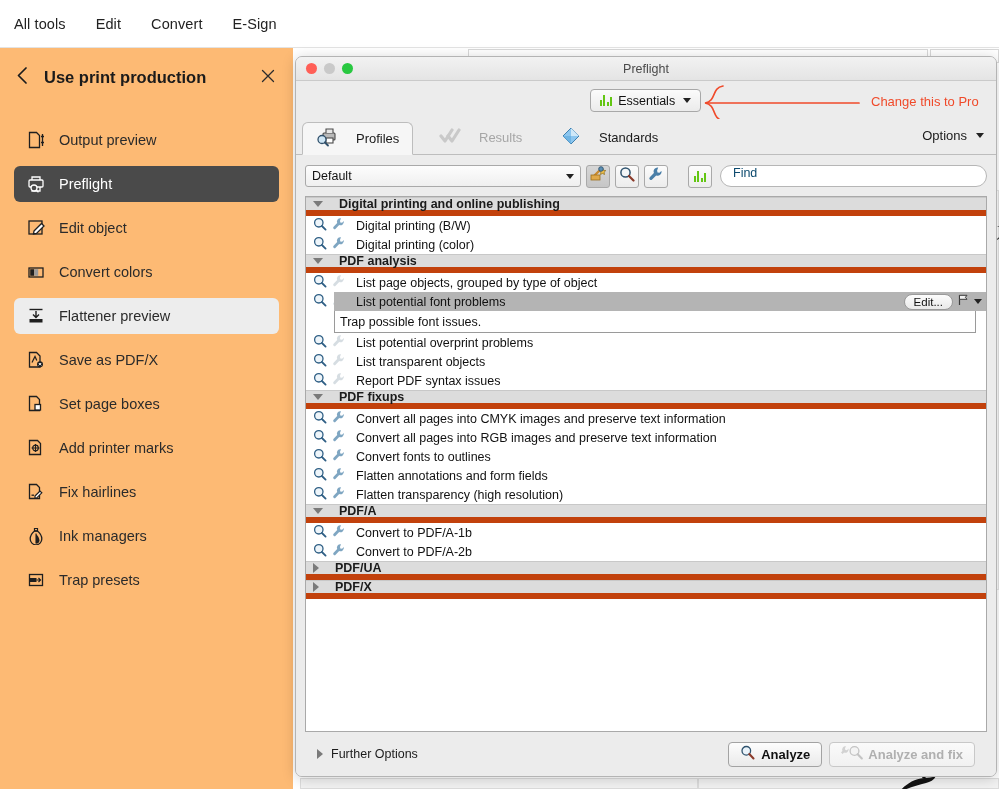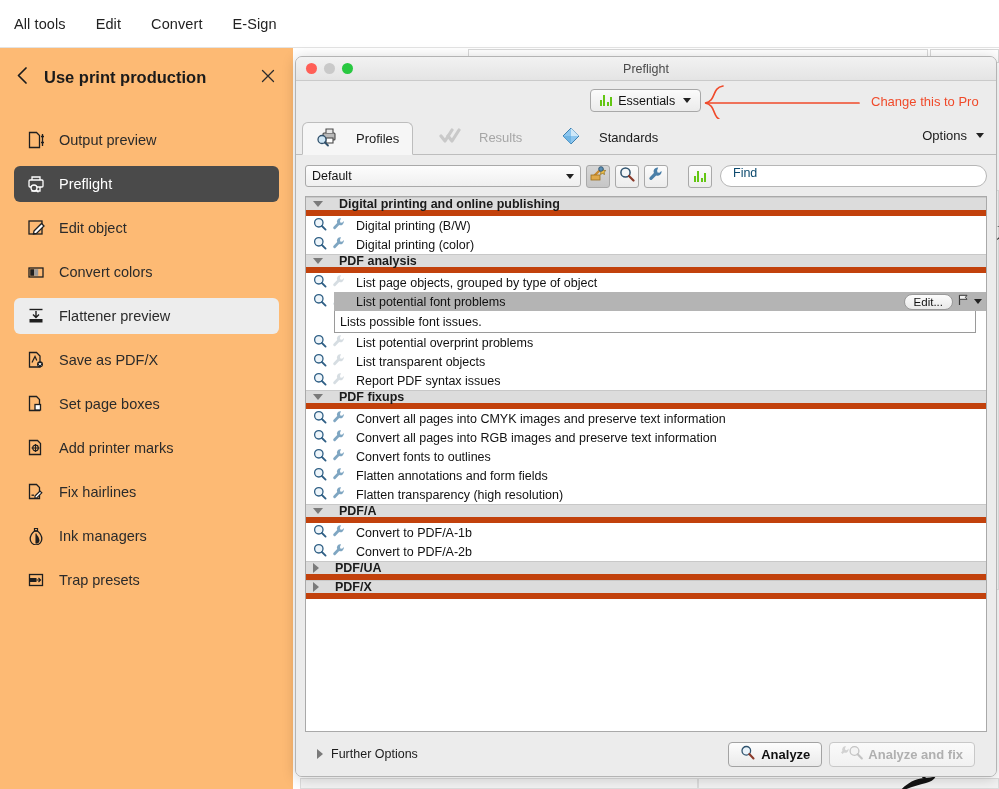--- a/index.html
+++ b/index.html
@@ -531,21 +531,21 @@
                 <svg width="11" height="12" viewBox="0 0 11 12">
                     <path d="M1.5 1v10" stroke="#3a3a3a" stroke-width="1.2"></path>
                     <path d="M1.5 1.3h7.5l-1.6 2 1.6 2H1.5z" fill="#f0f0f0" stroke="#3a3a3a" stroke-width="1"></path>
                   </svg>
               </span>
               <span class="caret-d"></span>
             </span>
           </span>
         </div>
 
-        <div class="desc">Lists possible font issues.</div>
+        <div class="desc">Trap possible font issues.</div>
 
         <div class="row">
           <span><svg width="14" height="14" viewBox="0 0 14 14">
                 <circle cx="5.8" cy="5.8" r="4.2" fill="#eef5fa" stroke="#2f5f85" stroke-width="1.3"></circle>
                 <path d="M8.9 9L12.6 12.6" stroke="#2f5f85" stroke-width="1.8" stroke-linecap="round"></path>
               </svg></span>
           <span><svg width="14" height="14" viewBox="0 0 14 14">
                 <path d="M9 1.2a3.5 3.5 0 00-3.8 4.9L1.6 9.7a1.4 1.4 0 102 2l3.6-3.6a3.5 3.5 0 004.6-4l-1.7 1.7-1.8-.3-.3-1.8z" fill="#d6dde2"></path>
               </svg></span>
           <span class="lbl">List potential overprint problems</span>

